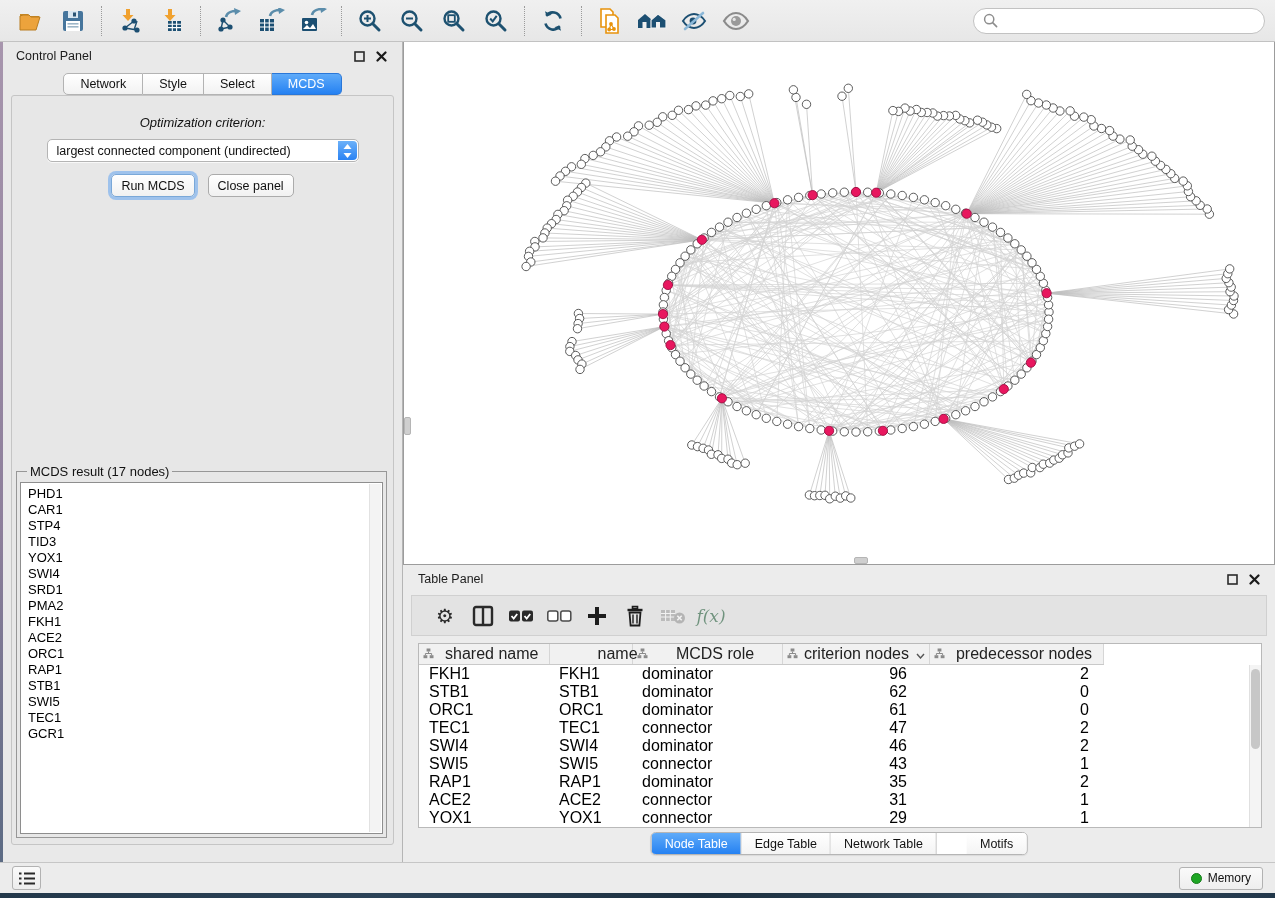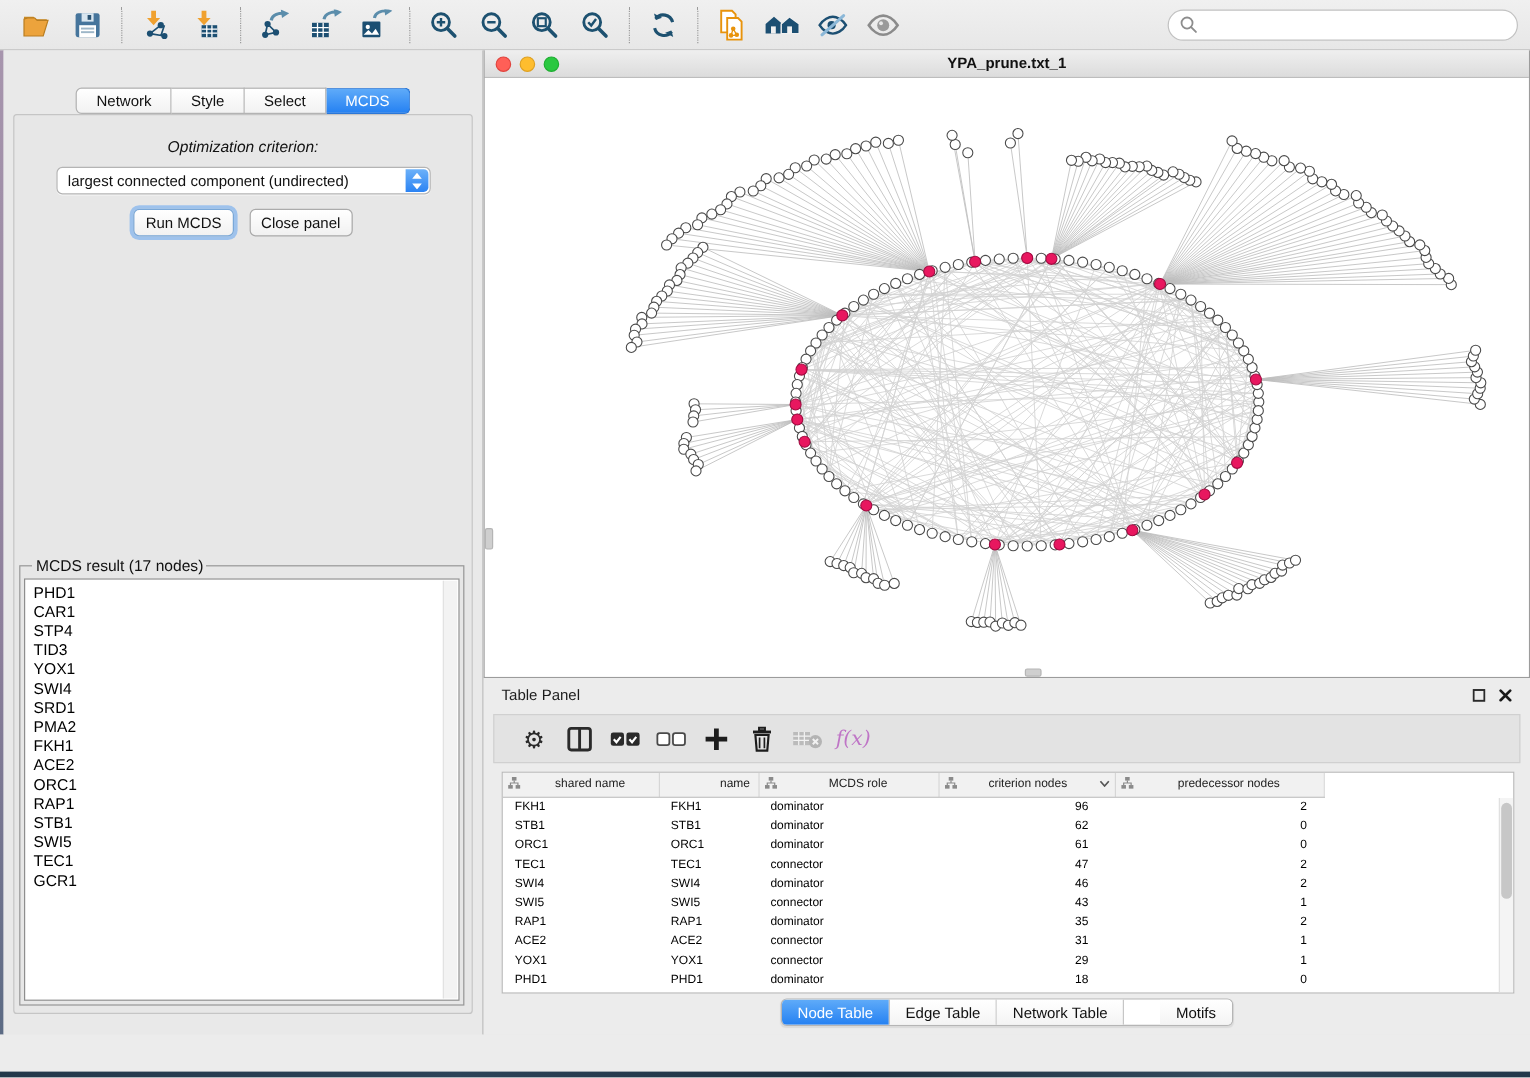--- a/index.html
+++ b/index.html
@@ -55,23 +55,23 @@
   .net-canvas svg { position:absolute; left:0; top:0; }
   .vthumb-left { position:absolute; left:0; top:375px; width:7px; height:18px; background:#cfcfcf; border:1px solid #b5b5b5; border-radius:2px; }
   .hthumb-bottom { position:absolute; left:450px; bottom:0; width:14px; height:7px; background:#cfcfcf; border:1px solid #b5b5b5; border-radius:2px; }
 
   
   .table-panel { flex:1; position:relative; background:#ececec; }
   .tp-toolbar { position:absolute; top:30px; left:8px; right:8px; height:41px; background:#e3e3e3; border:1px solid #d0d0d0; display:flex; align-items:center; padding-left:14px; }
   .tp-ic { width:38px; height:34px; display:flex; align-items:center; justify-content:center; }
   .tp-ic.disabled { opacity:.55; }
   .gear-glyph { font-family:"DejaVu Sans",sans-serif; font-size:20px; color:#2a2a2a; line-height:1; }
-  .fx { font-family:"DejaVu Serif",serif; font-style:italic; font-size:17px; color:#a21caf; }
+  .fx { font-family:"DejaVu Serif",serif; font-style:italic; font-size:17px; color:#14532d; }
   .table-wrap { position:absolute; top:78px; left:15px; right:13px; bottom:34px; background:#fff; border:1px solid #b9b9b9; overflow:hidden; }
-  table.node-table { border-collapse:collapse; table-layout:fixed; width:830px; font-size:10px; }
+  table.node-table { border-collapse:collapse; table-layout:fixed; width:830px; font-size:16px; }
   .node-table th { height:20px; background:#f1f1f1; border-right:1px solid #d6d6d6; border-bottom:1px solid #c9c9c9; font-weight:normal; color:#222; padding:0 4px; }
   .node-table th.filler { background:#fff; border-right:none; border-bottom:none; }
   .th-inner { display:flex; align-items:center; gap:5px; }
   .th-inner .lbl { flex:1; text-align:center; }
   .node-table td { height:16px; padding:0 10px; color:#000; white-space:nowrap; overflow:hidden; }
   .node-table td.num-s { text-align:right; padding-right:22px; }
   .node-table td.num-p { text-align:right; padding-right:14px; }
   .tbl-vscroll { position:absolute; top:21px; right:0; bottom:0; width:12px; background:#f4f4f4; border-left:1px solid #e0e0e0; }
   .tbl-vscroll .thumb { position:absolute; left:1px; right:1px; top:4px; height:80px; background:#c7c7c7; border-radius:5px; }
   .tp-tabs { position:absolute; bottom:7px; left:50%; transform:translateX(-50%); display:flex; height:23px; border:1px solid #b5b5b5; border-radius:5px; background:#fff; overflow:hidden; box-shadow:0 1px 1px rgba(0,0,0,.08); }
@@ -230,20 +230,34 @@
           <path d="M9.6 9.6 13.6 13.6" stroke="#8d8d8d" stroke-width="1.6" stroke-linecap="round"></path>
         </svg>
       <input type="text" value="" style="">
     </div>
   </div>
 
   <div class="main">
     <div class="wall-left"></div>
 
     <div class="control-panel">
+      <div class="panel-header">
+        <span>Control Panel</span>
+        <span class="sp"></span>
+        <span class="win-ic">
+            <svg width="11" height="11" viewBox="0 0 11 11">
+              <rect x="1" y="1" width="9" height="9" fill="none" stroke="#2a2a2a" stroke-width="1.6"></rect>
+            </svg>
+          </span>
+        <span class="win-ic">
+            <svg width="11" height="11" viewBox="0 0 11 11">
+              <path d="M1.5 1.5 9.5 9.5M9.5 1.5 1.5 9.5" stroke="#1a1a1a" stroke-width="2.2" stroke-linecap="round"></path>
+            </svg>
+          </span>
+      </div>
       <div class="cp-tabs">
         <div class="cp-tab">Network</div>
         <div class="cp-tab">Style</div>
         <div class="cp-tab">Select</div>
         <div class="cp-tab active">MCDS</div>
       </div>
       <div class="cp-body">
         <div class="opt-label">Optimization criterion:</div>
         <div class="dropdown">
           <span>largest connected component (undirected)</span>
@@ -280,28 +294,20 @@
               <div class="li">TEC1</div>
               <div class="li">GCR1</div>
               <div class="list-track"></div>
           </div>
         </fieldset>
       </div>
     </div>
 
     <div class="right-area">
       <div class="network-window">
-        <div class="net-titlebar">
-          <span class="traffic">
-            <span class="tdot red"></span>
-            <span class="tdot yellow"></span>
-            <span class="tdot green"></span>
-          </span>
-          <span>YPA_prune.txt_1</span>
-        </div>
         <div class="net-canvas">
           <svg id="netsvg" width="871" height="499">
               <g stroke="#909090" stroke-width="0.7" opacity="0.4">
                 <line x1="561.6" y1="368.8" x2="262.2" y2="291.6"></line>
                 <line x1="622.9" y1="214.2" x2="262.2" y2="291.6"></line>
                 <line x1="300.1" y1="344.0" x2="271.5" y2="227.4"></line>
                 <line x1="262.2" y1="248.4" x2="551.8" y2="372.7"></line>
                 <line x1="286.8" y1="207.9" x2="352.2" y2="372.7"></line>
                 <line x1="362.3" y1="376.3" x2="561.6" y2="171.2"></line>
                 <line x1="541.7" y1="163.7" x2="428.7" y2="150.9"></line>
@@ -1254,14 +1260,25 @@
         <div class="tp-tabs">
           <div class="tp-tab active">Node Table</div>
           <div class="tp-tab">Edge Table</div>
           <div class="tp-tab">Network Table</div>
           <div class="tp-tab">Motifs</div>
         </div>
       </div>
     </div>
   </div>
 
+  <div class="status-bar">
+    <div class="list-btn">
+      <svg width="16" height="13" viewBox="0 0 16 13">
+          <path d="M0 1.5h2.5M5 1.5h11M0 6.5h2.5M5 6.5h11M0 11.5h2.5M5 11.5h11" stroke="#2a2a2a" stroke-width="2.2"></path>
+        </svg>
+    </div>
+    <div class="memory-btn">
+      <span class="mem-dot"></span>
+      <span>Memory</span>
+    </div>
+  </div>
   <div class="wall-bottom"></div>
 </div>
 
 </body></html>

